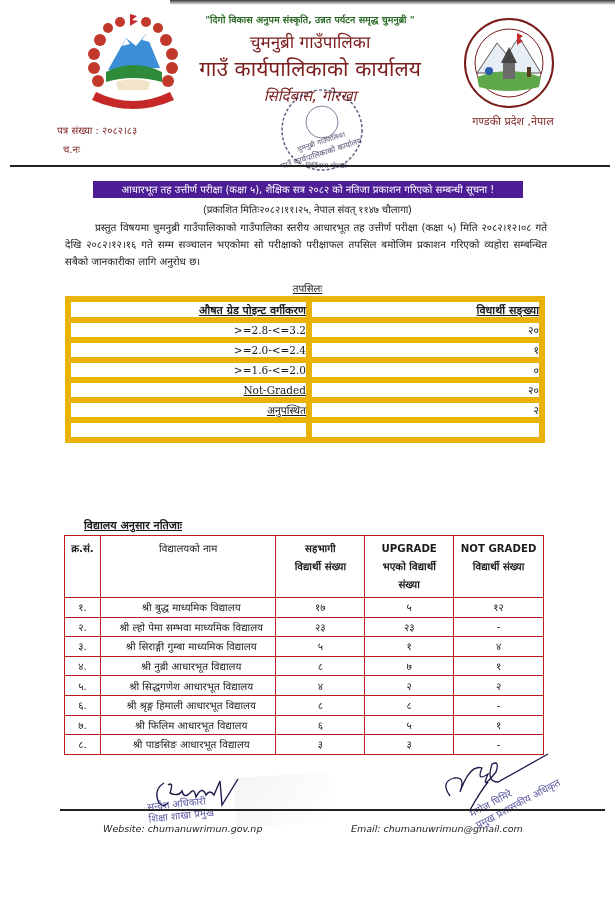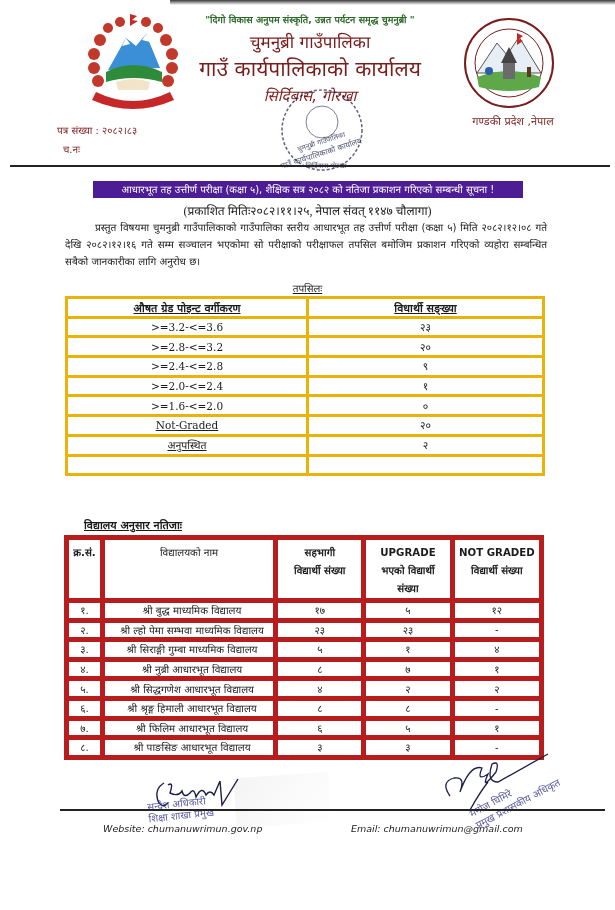--- a/index.html
+++ b/index.html
@@ -32,42 +32,42 @@
 
   .stamp { position: absolute; left: 270px; top: 82px; width: 105px; height: 95px; }
 
   .header-rule { position: absolute; left: 10px; top: 165px; width: 600px; height: 2px; background: #222; }
 
   
   .notice-title { position: absolute; left: 93px; top: 181px; width: 430px; height: 17px;
     background: #4c1d95; color: #fff; font-size: 10px; line-height: 17px; text-align: center;
     font-family: "DejaVu Sans", sans-serif; white-space: nowrap; overflow: hidden; }
   .published { position: absolute; left: 0; top: 202px; width: 615px; text-align: center;
-    font-size: 12px; font-family: Liberation Serif, serif; }
+    font-size: 10px; font-family: Liberation Sans, sans-serif; }
   .body-para { position: absolute; left: 65px; top: 219px; width: 482px; font-size: 10.2px;
     line-height: 17px; text-align: justify; font-family: "DejaVu Sans", sans-serif; }
   .body-para .indent { display: inline-block; width: 30px; }
   .tapsil { position: absolute; left: 0; top: 281px; width: 615px; text-align: center;
     font-size: 10px; font-family: "DejaVu Sans", sans-serif; }
 
   
   table { border-collapse: collapse; }
   .gpa-table { position: absolute; left: 65px; top: 296px; width: 480px; }
-  .gpa-table td, .gpa-table th { border: 3px solid #eab308; height: 19.7px; text-align: center;
+  .gpa-table td, .gpa-table th { border: 6px solid #eab308; height: 19.7px; text-align: right;
     font-size: 10.5px; font-weight: normal; }
   .gpa-table th { font-weight: bold; font-size: 11px; font-family: "DejaVu Sans", sans-serif; }
   .gpa-table th span, .u { text-decoration: underline; }
   .gpa-table .c1 { width: 241px; }
   .gpa-table td.deva { font-family: "DejaVu Sans", sans-serif; }
 
   
   .school-heading { position: absolute; left: 64px; top: 517px; font-size: 11px; font-weight: bold;
     text-decoration: underline; font-family: "DejaVu Sans", sans-serif; margin-left: 20px; }
   .school-table { position: absolute; left: 64px; top: 535px; width: 480px; }
-  .school-table th, .school-table td { border: 5px solid #b91c1c; font-size: 10.2px;
+  .school-table th, .school-table td { border: 1px solid #b91c1c; font-size: 10.2px;
     font-family: "DejaVu Sans", sans-serif; }
   .school-table th { font-weight: bold; vertical-align: top; padding-top: 4px; line-height: 18px; height: 62px; }
   .school-table td { height: 19.6px; text-align: center; }
   .school-table td.name { text-align: center; padding-left: 6px; }
   .school-table th.h-name { font-weight: normal; }
   .school-table th.h-sn { font-weight: bold; }
   .school-table .w-sn { width: 36px; }
   .school-table .w-name { width: 176px; }
   .school-table .w-p { width: 89px; }
   .school-table .w-u { width: 89px; }
@@ -155,30 +155,22 @@
 
 <table class="gpa-table">
   <thead>
     <tr>
       <th class="c1"><span>औषत ग्रेड पोइन्ट वर्गीकरण</span></th>
       <th><span>विधार्थी सङ्ख्या</span></th>
     </tr>
   </thead>
   <tbody>
     <tr>
-        <td>&gt;=3.2-&lt;=3.6</td>
-        <td class="deva">२३</td>
-      </tr>
-    <tr>
         <td>&gt;=2.8-&lt;=3.2</td>
         <td class="deva">२०</td>
-      </tr>
-    <tr>
-        <td>&gt;=2.4-&lt;=2.8</td>
-        <td class="deva">९</td>
       </tr>
     <tr>
         <td>&gt;=2.0-&lt;=2.4</td>
         <td class="deva">१</td>
       </tr>
     <tr>
         <td>&gt;=1.6-&lt;=2.0</td>
         <td class="deva">०</td>
       </tr>
     <tr>

